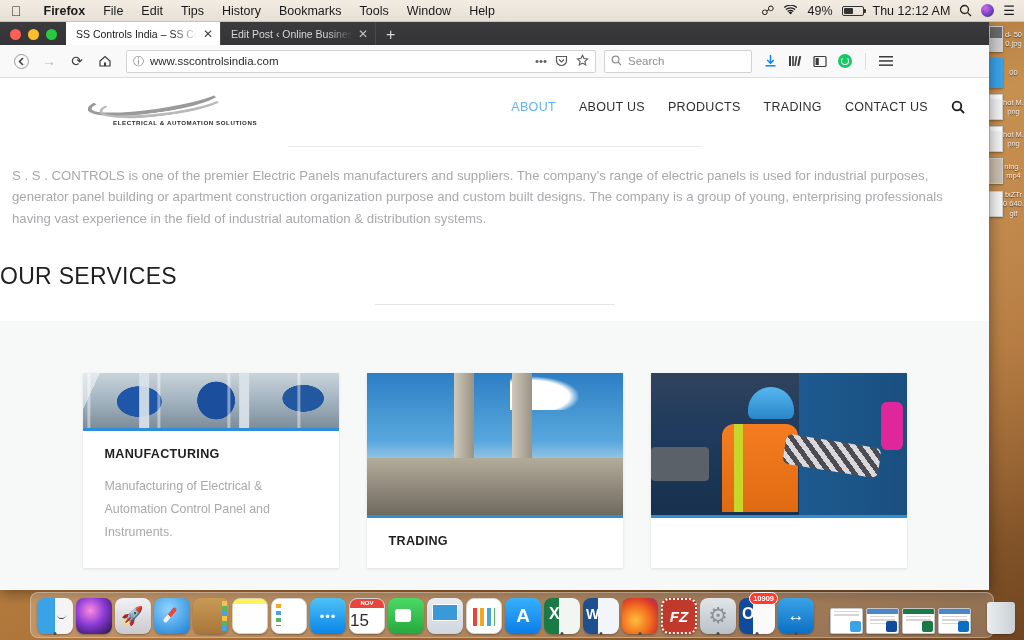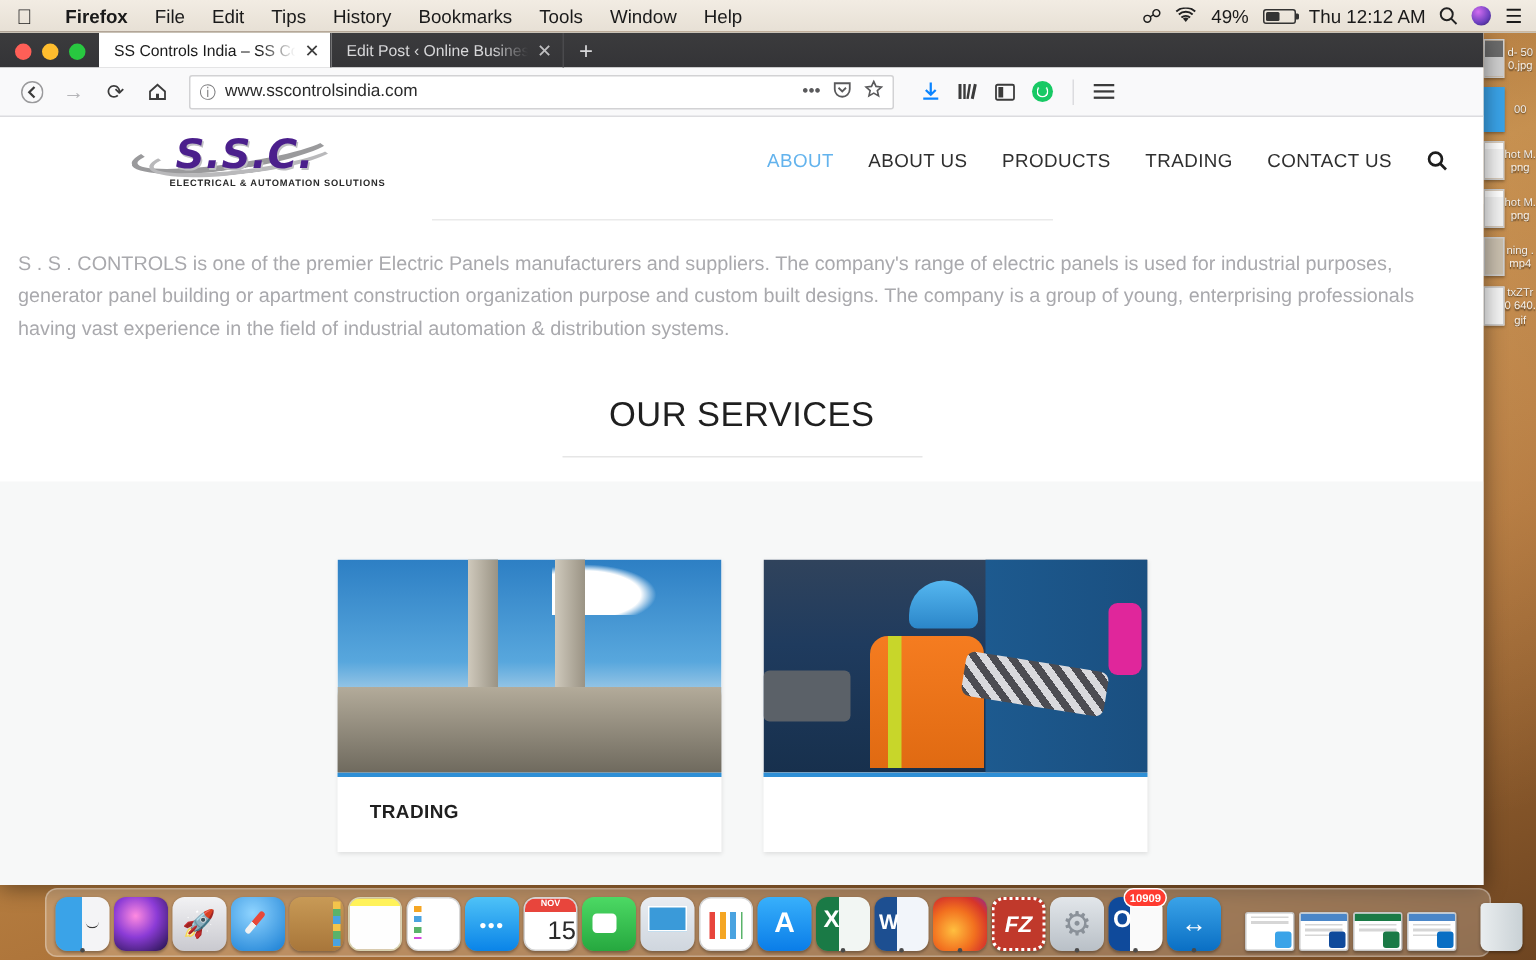--- a/index.html
+++ b/index.html
@@ -119,21 +119,21 @@
   #nav a { font-size: 12.5px; color:#2f2f2f; text-decoration:none; letter-spacing:.3px; white-space:nowrap;}
   #nav a.active { color:#63b3ed; }
   #nav .navsearch { color:#1d1d1d; display:flex; align-items:center;}
 
   .hr-soft { width: 414px; margin: 10px auto 0; height:1px; background:#eaeaea; }
   #intro {
     padding: 18px 10px 0 12px; font-size: 13.2px; line-height: 1.62; color: #a9a9ad;
     max-width: 975px;
   }
   #services-title {
-    text-align:center; font-size: 23px; color:#1f1f1f; font-weight: normal;
+    font-size: 23px; color:#1f1f1f; font-weight: normal;
     letter-spacing: .3px; margin-top: 34px;
   }
   .hr-soft2 { width: 240px; margin: 14px auto 0; height:1px; background:#e6e6e6;}
   #services {
     margin-top: 16px; background:#f7f8f8; height: 100%;
     padding: 52px 0 0 0;
   }
   .cards { display:flex; justify-content:center; gap: 28px; }
   .card { width: 256px; background:#fff; box-shadow: 0 1px 3px rgba(0,0,0,.10); }
   .card .thumb { height: 58px; position:relative; overflow:hidden; border-bottom: 3px solid #2e8fd6; }
@@ -217,21 +217,21 @@
   .i-contacts::after{content:"";position:absolute;right:2px;top:3px;bottom:3px;width:5px;
     background:repeating-linear-gradient(to bottom,#f3c44b 0 5px,#59b36a 5px 10px,#4aa3e0 10px 15px);}
   .i-notes{background:linear-gradient(to bottom,#fff25a 0 14%, #fefefe 14%);border:1px solid #d8d2b0;}
   .i-reminders{background:#fff;border:1px solid #d8d8d8;}
   .i-reminders::after{content:"";position:absolute;left:4px;top:5px;width:5px;height:22px;
     background:repeating-linear-gradient(to bottom,#f5a623 0 4px,transparent 4px 7px,#4aa3e0 7px 11px,transparent 11px 14px,#59b36a 14px 18px,transparent 18px 21px,#d24ae0 21px 25px);}
   .i-messages{border-radius:50%;background:linear-gradient(to bottom,#4ec2f7,#0a84e8);}
   .i-messages::after{content:"•••";position:absolute;inset:0;display:flex;align-items:center;justify-content:center;color:#fff;font-size:13px;letter-spacing:1px;}
   .i-calendar{background:#fff;border:1px solid #d4d4d4; display:flex;flex-direction:column;}
   .i-calendar .cm{background:#e8453c;color:#fff;font-size:6px;text-align:center;line-height:9px;font-weight:bold;}
-  .i-calendar .cd{flex:1;color:#2b2b2b;font-size:17px;text-align:right;line-height:26px;}
+  .i-calendar .cd{flex:1;color:#2b2b2b;font-size:17px;text-align:left;line-height:26px;}
   .i-facetime{background:linear-gradient(to bottom,#4cd964,#26a83f);}
   .i-facetime::after{content:"";position:absolute;left:7px;top:11px;width:16px;height:13px;background:#fff;border-radius:3px;}
   .i-keynote{background:linear-gradient(to bottom,#e9edf2,#cfd6de);}
   .i-keynote::after{content:"";position:absolute;left:5px;top:6px;right:5px;height:15px;background:#3a9ad9;border:1px solid #fff;}
   .i-numbers{background:#fff;border:1px solid #d4d4d4;}
   .i-numbers::after{content:"";position:absolute;left:6px;bottom:7px;width:22px;height:18px;
     background:linear-gradient(90deg,#e8453c 0 4px,transparent 4px 7px,#f5a623 7px 11px,transparent 11px 14px,#4aa3e0 14px 18px,transparent 18px 21px,#59b36a 21px 25px);}
   .i-appstore{border-radius:50%;background:linear-gradient(to bottom,#38b0fb,#0a7de8);}
   .i-appstore::after{content:"A";position:absolute;inset:0;display:flex;align-items:center;justify-content:center;color:#fff;font-size:19px;font-weight:bold;}
   .i-excel{background:linear-gradient(90deg,#1a7a46 0 42%, #f2f6f3 42%);}
@@ -375,20 +375,29 @@
               <path d="M4 5.5 6.5 8 9 5.5" fill="none" stroke="#5a5a5c" stroke-width="1.2"></path>
             </svg>
         </span>
         <span>
           <svg width="13" height="13" viewBox="0 0 13 13">
               <path d="M6.5 1.3 8 4.6l3.6.4-2.7 2.4.8 3.5-3.2-1.8-3.2 1.8.8-3.5L1.4 5l3.6-.4z" fill="none" stroke="#5a5a5c" stroke-width="1.1"></path>
             </svg>
         </span>
       </span>
     </div>
+    <div id="searchbar">
+      <span>
+        <svg width="11" height="11" viewBox="0 0 11 11">
+            <circle cx="4.6" cy="4.6" r="3.4" stroke="#8d8d8f" stroke-width="1.2" fill="none"></circle>
+            <line x1="7.2" y1="7.2" x2="10" y2="10" stroke="#8d8d8f" stroke-width="1.2"></line>
+          </svg>
+      </span>
+      <span>Search</span>
+    </div>
     <div class="right-icons">
       <span class="fxicon blue">
         <svg width="13" height="14" viewBox="0 0 13 14">
             <path d="M6.5 1v8M3.2 6l3.3 3.2L9.8 6" stroke="#0a84ff" stroke-width="1.5" fill="none"></path>
             <path d="M1.5 11.8h10" stroke="#0a84ff" stroke-width="1.5"></path>
           </svg>
       </span>
       <span class="fxicon">
         <svg width="14" height="14" viewBox="0 0 14 14">
             <rect x="1" y="2" width="2" height="10" fill="#3b3b3b"></rect>
@@ -414,21 +423,20 @@
       </span>
     </div>
   </div>
 
   <div id="page">
 
     <div id="sitehdr">
       <div class="logo">
         <span class="swoosh1"></span>
         <span class="swoosh2"></span>
-        <span class="ssc">S.S.C.</span>
         <span class="tag">ELECTRICAL &amp; AUTOMATION SOLUTIONS</span>
       </div>
       <nav id="nav">
         <a href="#" class="active">ABOUT</a>
         <a href="#">ABOUT US</a>
         <a href="#">PRODUCTS</a>
         <a href="#">TRADING</a>
         <a href="#">CONTACT US</a>
         <span class="navsearch">
           <svg width="14" height="14" viewBox="0 0 14 14">
@@ -442,20 +450,29 @@
     <div class="hr-soft"></div>
 
     <p id="intro">S . S . CONTROLS is one of the premier Electric Panels manufacturers and suppliers. The company's range of electric panels is used for industrial purposes, generator panel building or apartment construction organization purpose and custom built designs. The company is a group of young, enterprising professionals having vast experience in the field of industrial automation &amp; distribution systems.</p>
 
     <h2 id="services-title">OUR SERVICES</h2>
     <div class="hr-soft2"></div>
 
     <div id="services">
       <div class="cards">
 
+        <div class="card">
+          <div class="thumb">
+            <div class="art-valve"></div>
+          </div>
+          <div class="body">
+            <h3>MANUFACTURING</h3>
+            <p>Manufacturing of Electrical &amp; Automation Control Panel and Instruments.</p>
+          </div>
+        </div>
 
         <div class="card tall">
           <div class="thumb">
             <div class="art-plant">
               <div class="smoke"></div>
               <div class="stack s1"></div>
               <div class="stack s2"></div>
               <div class="base"></div>
             </div>
           </div>

